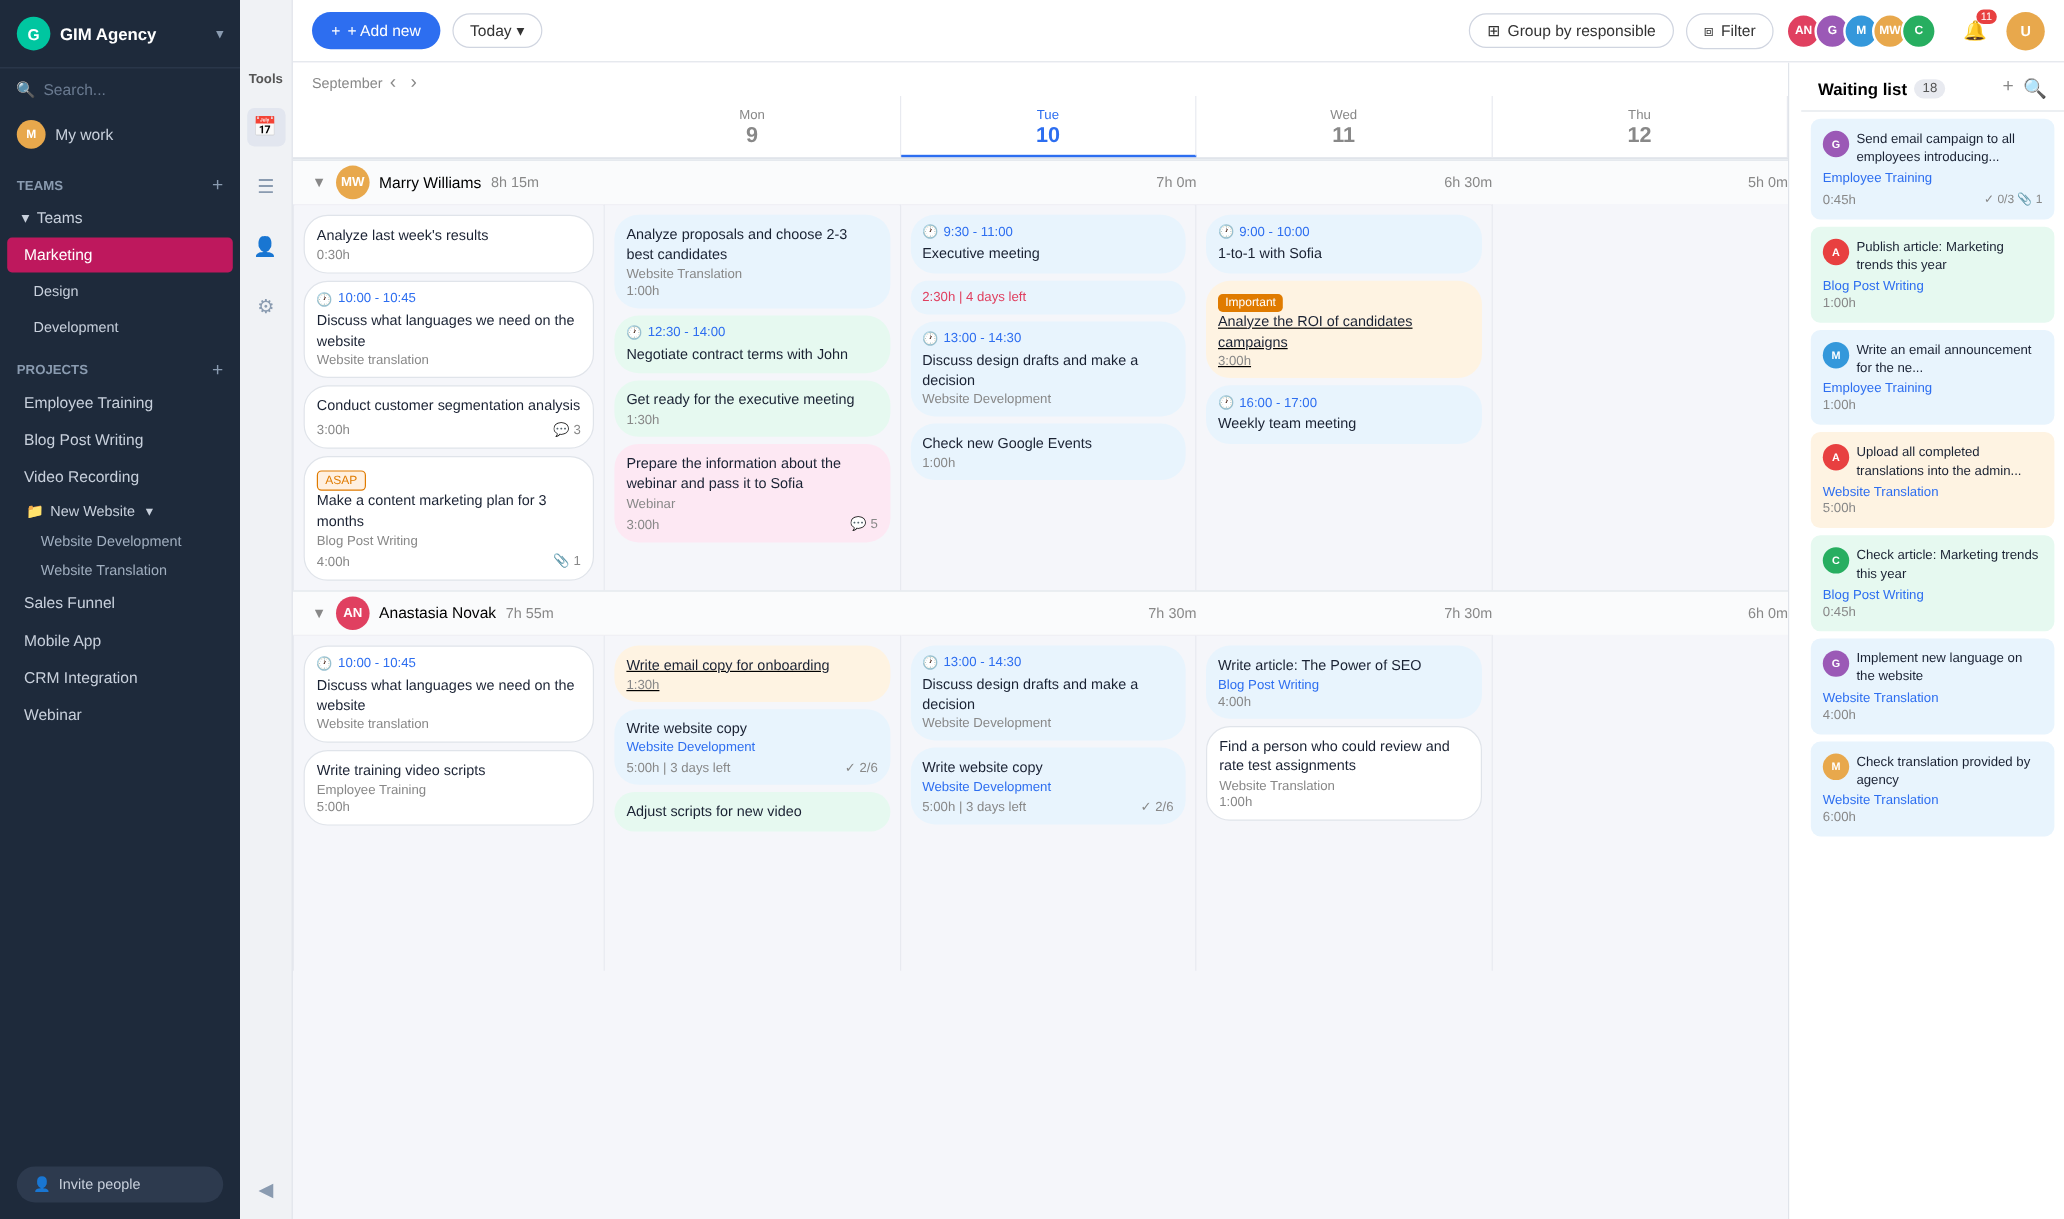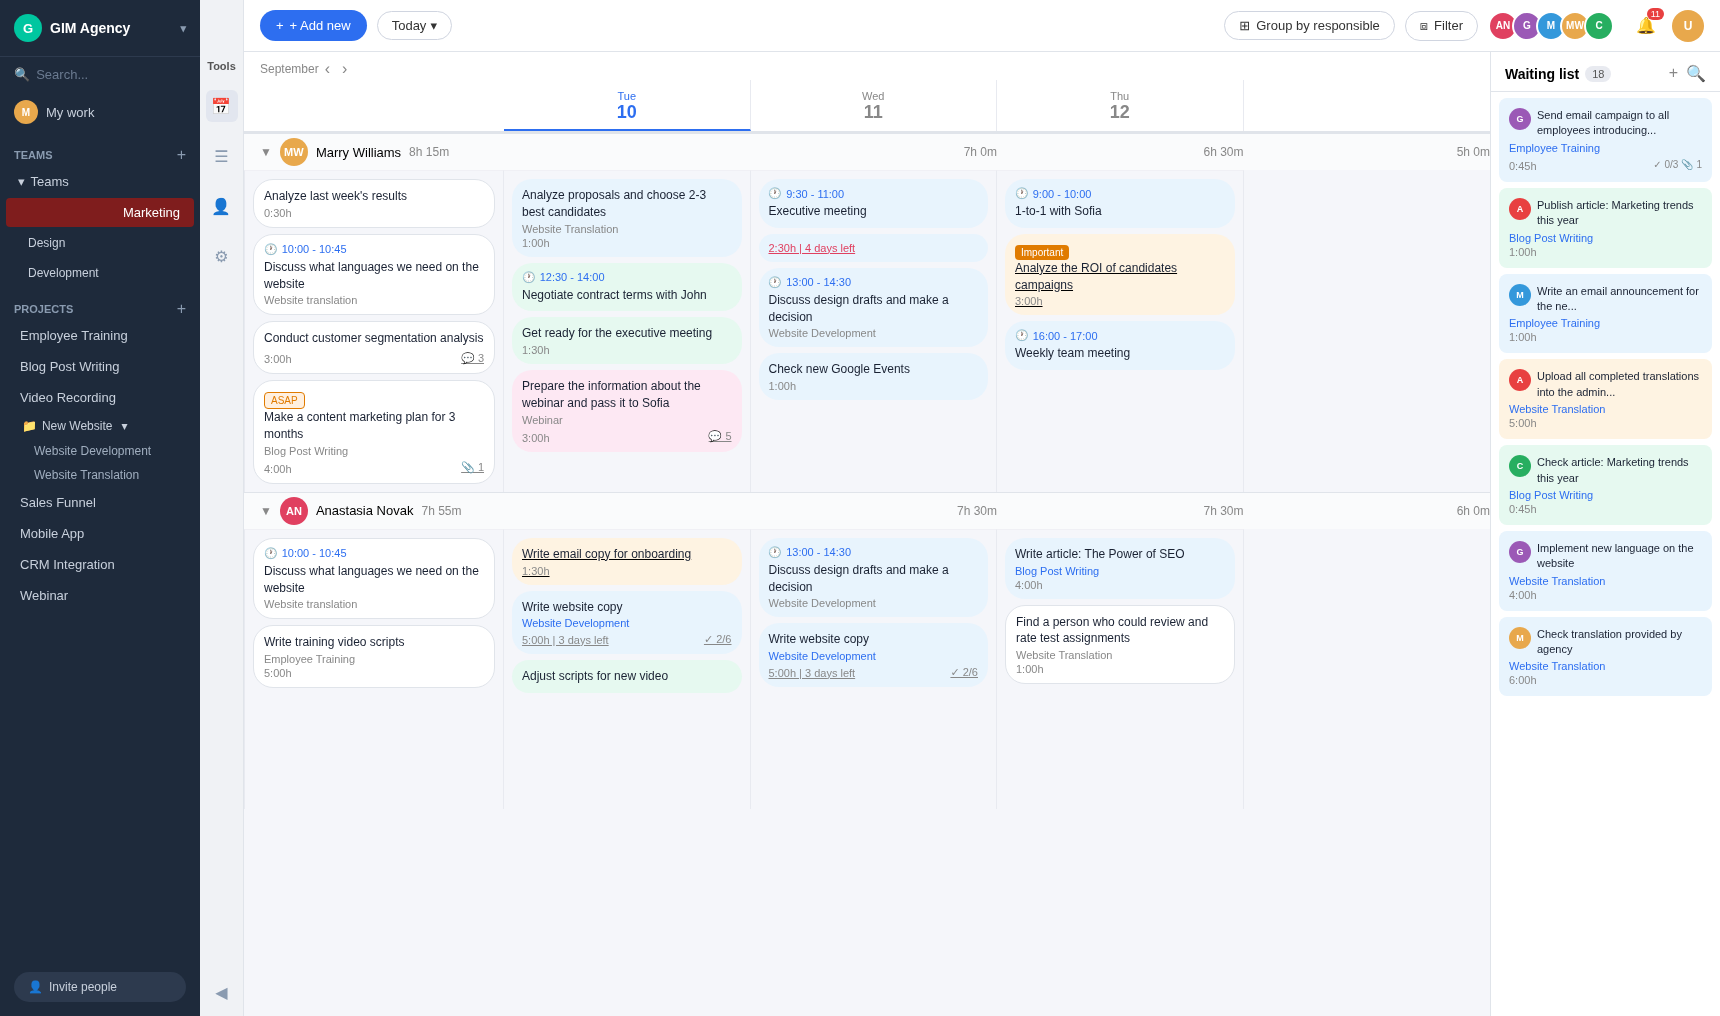--- a/index.html
+++ b/index.html
@@ -33,21 +33,21 @@
     }
     .sidebar-section {
       padding: 6px 14px 2px; display: flex; align-items: center; justify-content: space-between;
     }
     .sidebar-section-label { font-size: 11px; color: #8a9bb0; font-weight: 600; text-transform: uppercase; }
     .sidebar-plus { font-size: 16px; color: #8a9bb0; cursor: pointer; }
     .sidebar-item {
       padding: 7px 14px; font-size: 13px; color: #c8d0dc; cursor: pointer;
       border-radius: 4px; margin: 1px 6px;
     }
-    .sidebar-item.active { background: #7f1d1d; color: #fff; text-align: right; }
+    .sidebar-item.active { background: #be185d; color: #fff; }
     .sidebar-item.sub { padding-left: 22px; font-size: 12px; }
     .sidebar-sub-folder {
       display: flex; align-items: center; gap: 5px; padding: 6px 14px 6px 22px;
       font-size: 12px; color: #c8d0dc; cursor: pointer;
     }
     .sidebar-sub-item {
       padding: 5px 14px 5px 34px; font-size: 12px; color: #a0aebf; cursor: pointer;
     }
     .sidebar-footer {
       margin-top: auto; padding: 14px;
@@ -152,26 +152,26 @@
     .task-title { font-weight: 500; color: #1a2233; font-size: 12px; line-height: 1.4; }
     .task-subtitle { font-size: 11px; color: #888; margin-top: 2px; }
     .task-duration { font-size: 11px; color: #888; margin-top: 2px; }
     .task-badge {
       display: inline-block; border-radius: 4px; padding: 2px 6px;
       font-size: 10px; font-weight: 500; margin-top: 3px;
     }
     .badge-asap { background: #fff0e0; color: #e07b00; border: 1px solid #e07b00; }
     .badge-important { background: #e07b00; color: #fff; }
     .task-footer { display: flex; align-items: center; justify-content: space-between; margin-top: 4px; }
-    .task-meta { font-size: 11px; color: #888; display: flex; align-items: center; gap: 4px; text-decoration: underline; }
+    .task-meta { font-size: 11px; color: #888; display: flex; align-items: center; gap: 4px; }
 
     
     .waiting-list {
       width: 230px; min-width: 230px; border-left: 1px solid #e0e4ea;
-      background: #fff; display: flex; flex-direction: column; overflow: hidden;
+      background: #fff; display: flex; flex-direction: column; overflow: hidden; padding-left: 10px;
     }
     .wl-header {
       display: flex; align-items: center; gap: 6px; padding: 12px 14px 8px;
       border-bottom: 1px solid #e0e4ea;
     }
     .wl-title { font-size: 14px; font-weight: 600; }
     .wl-count {
       background: #e8eaf0; color: #555; font-size: 11px; border-radius: 8px;
       padding: 2px 7px; font-weight: 500;
     }
@@ -313,20 +313,24 @@
     <div class="calendar-main">
 
       <div style="position:sticky;top:0;z-index:20;background:#fff;border-bottom:2px solid #e0e4ea;">
         <div style="display:flex;align-items:center;padding:6px 16px 0;">
           <span class="sep-label">September</span>
           <button class="cal-nav">‹</button>
           <button class="cal-nav">›</button>
         </div>
         <div style="display:grid;grid-template-columns:260px 1fr 1fr 1fr 1fr;">
           <div style="padding:6px;"></div>
+          <div class="cal-day-header-cell">
+            <div class="day-name">Mon</div>
+            <div class="day-number">9</div>
+          </div>
           <div class="cal-day-header-cell today-col">
             <div class="day-name">Tue</div>
             <div class="day-number">10</div>
           </div>
           <div class="cal-day-header-cell">
             <div class="day-name">Wed</div>
             <div class="day-number">11</div>
           </div>
           <div class="cal-day-header-cell">
             <div class="day-name">Thu</div>

